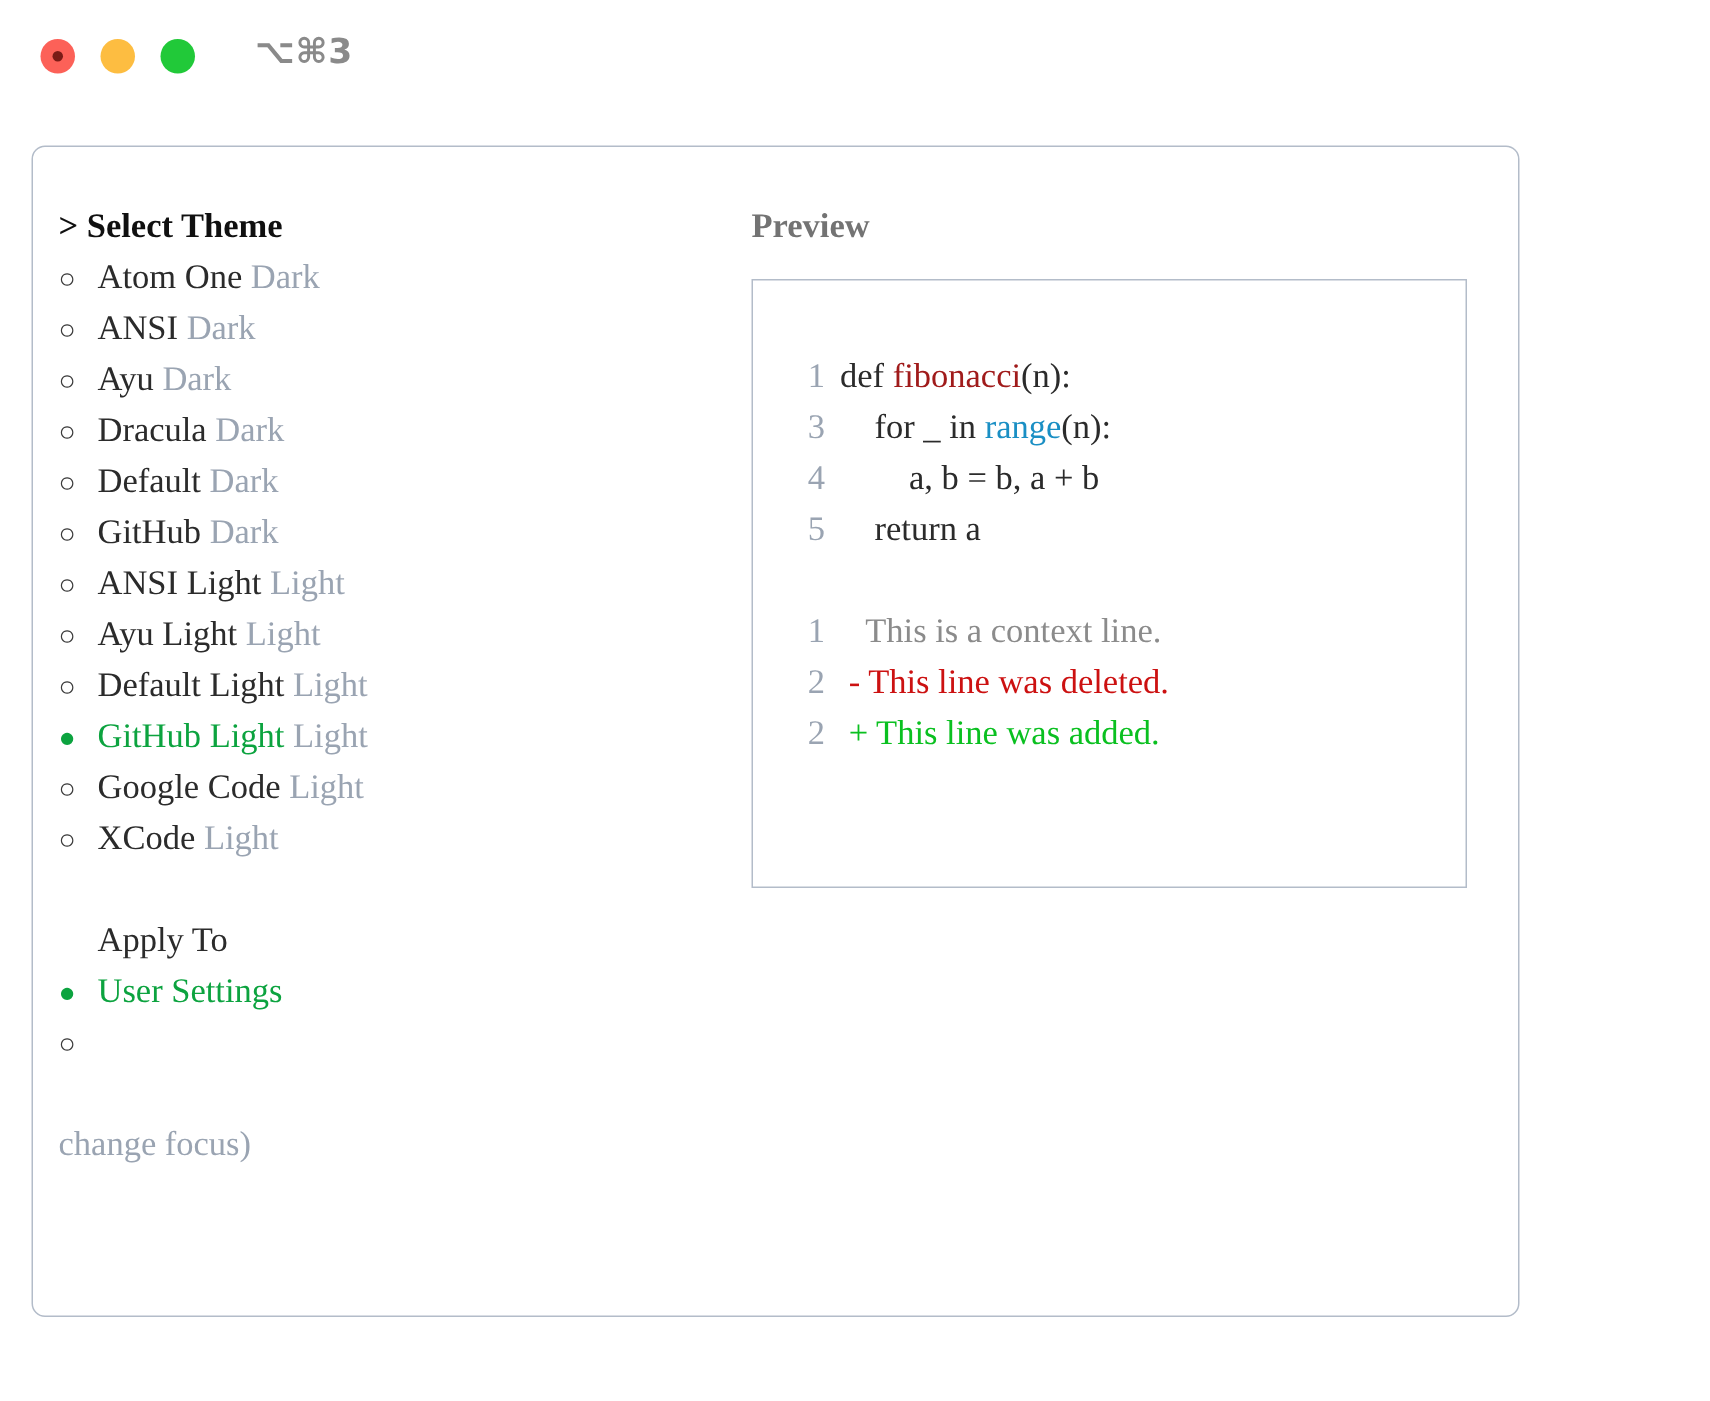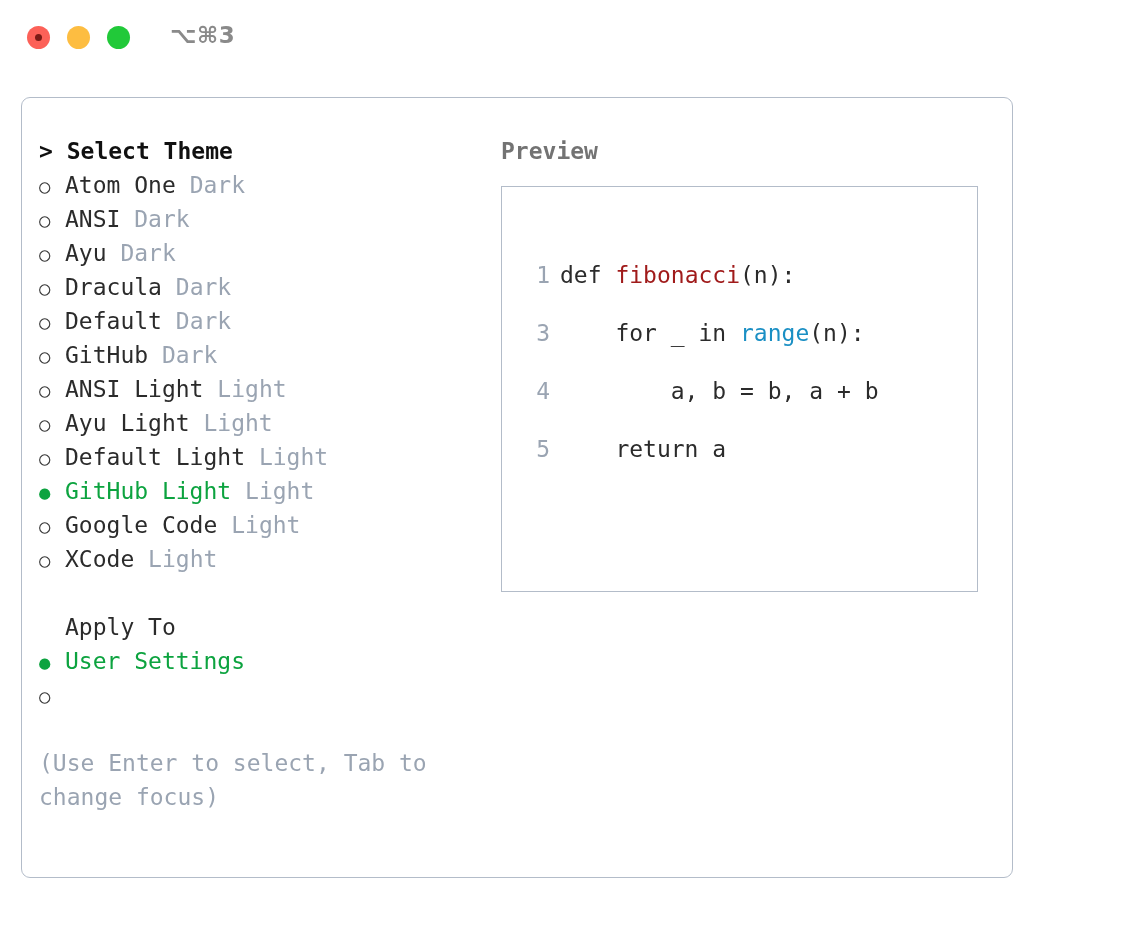--- a/index.html
+++ b/index.html
@@ -72,20 +72,21 @@
   .panel {
     position: absolute;
     left: 21px;
     top: 97px;
     width: 992px;
     height: 781px;
     border: 1.6px solid #b3bcc9;
     border-radius: 9px;
     box-sizing: border-box;
     background: #ffffff;
+    font-family: Liberation Serif, serif;
   }
 
   
   .left-col {
     position: absolute;
     left: 17px;
     top: 36px;
     width: 450px;
   }
   .row {
@@ -155,21 +156,20 @@
     left: 20px;
     top: 47px;
     right: 6px;
   }
   .code-line {
     height: 34px;
     line-height: 34px;
     font-size: 23px;
     white-space: pre;
     color: #2b2b2b;
-    margin-top: 24px;
   }
   .lineno {
     display: inline-block;
     width: 28px;
     text-align: right;
     color: #9aa4b2;
     margin-right: 10px;
   }
   .tok-fn    { color: #a01b1b; }
   .tok-num   { color: #0d8585; }
@@ -217,34 +217,38 @@
 
       <div class="row"><span class="marker"></span><span>Apply To</span></div>
       <div id="apply-list">
           <div class="row selected"><span class="marker bullet-filled"></span><span class="theme-name">User Settings</span></div>
           <div class="row"><span class="marker bullet-empty"></span></div>
         </div>
 
       <div class="spacer-row"></div>
 
       <div class="hint">
-        <div>(Use Enter to select, Tab to</div>
         <div>change focus)</div>
       </div>
     </div>
 
     <div class="preview-col">
       <div class="preview-title">Preview</div>
       <div class="preview-box">
         <div class="code-area">
           <div id="code-list">
               <div class="code-line"><span class="lineno">1</span><span>def </span><span class="tok-fn">fibonacci</span><span>(n):</span></div>
               <div class="code-line"><span class="lineno">3</span><span>    for _ in </span><span class="tok-builtin">range</span><span>(n):</span></div>
               <div class="code-line"><span class="lineno">4</span><span>        a, b = b, a + b</span></div>
               <div class="code-line"><span class="lineno">5</span><span>    return a</span></div>
             </div>
           <div class="code-gap"></div>
+          <div id="diff-list">
+              <div class="code-line"><span class="lineno">1</span><span class="diff-context">   </span><span class="diff-context">This is a context line.</span></div>
+              <div class="code-line"><span class="lineno">2</span><span class="diff-del"> - </span><span class="diff-del">This line was deleted.</span></div>
+              <div class="code-line"><span class="lineno">2</span><span class="diff-add"> + </span><span class="diff-add">This line was added.</span></div>
+            </div>
         </div>
       </div>
     </div>
 
   </div>
 </div>
 
 </body></html>

